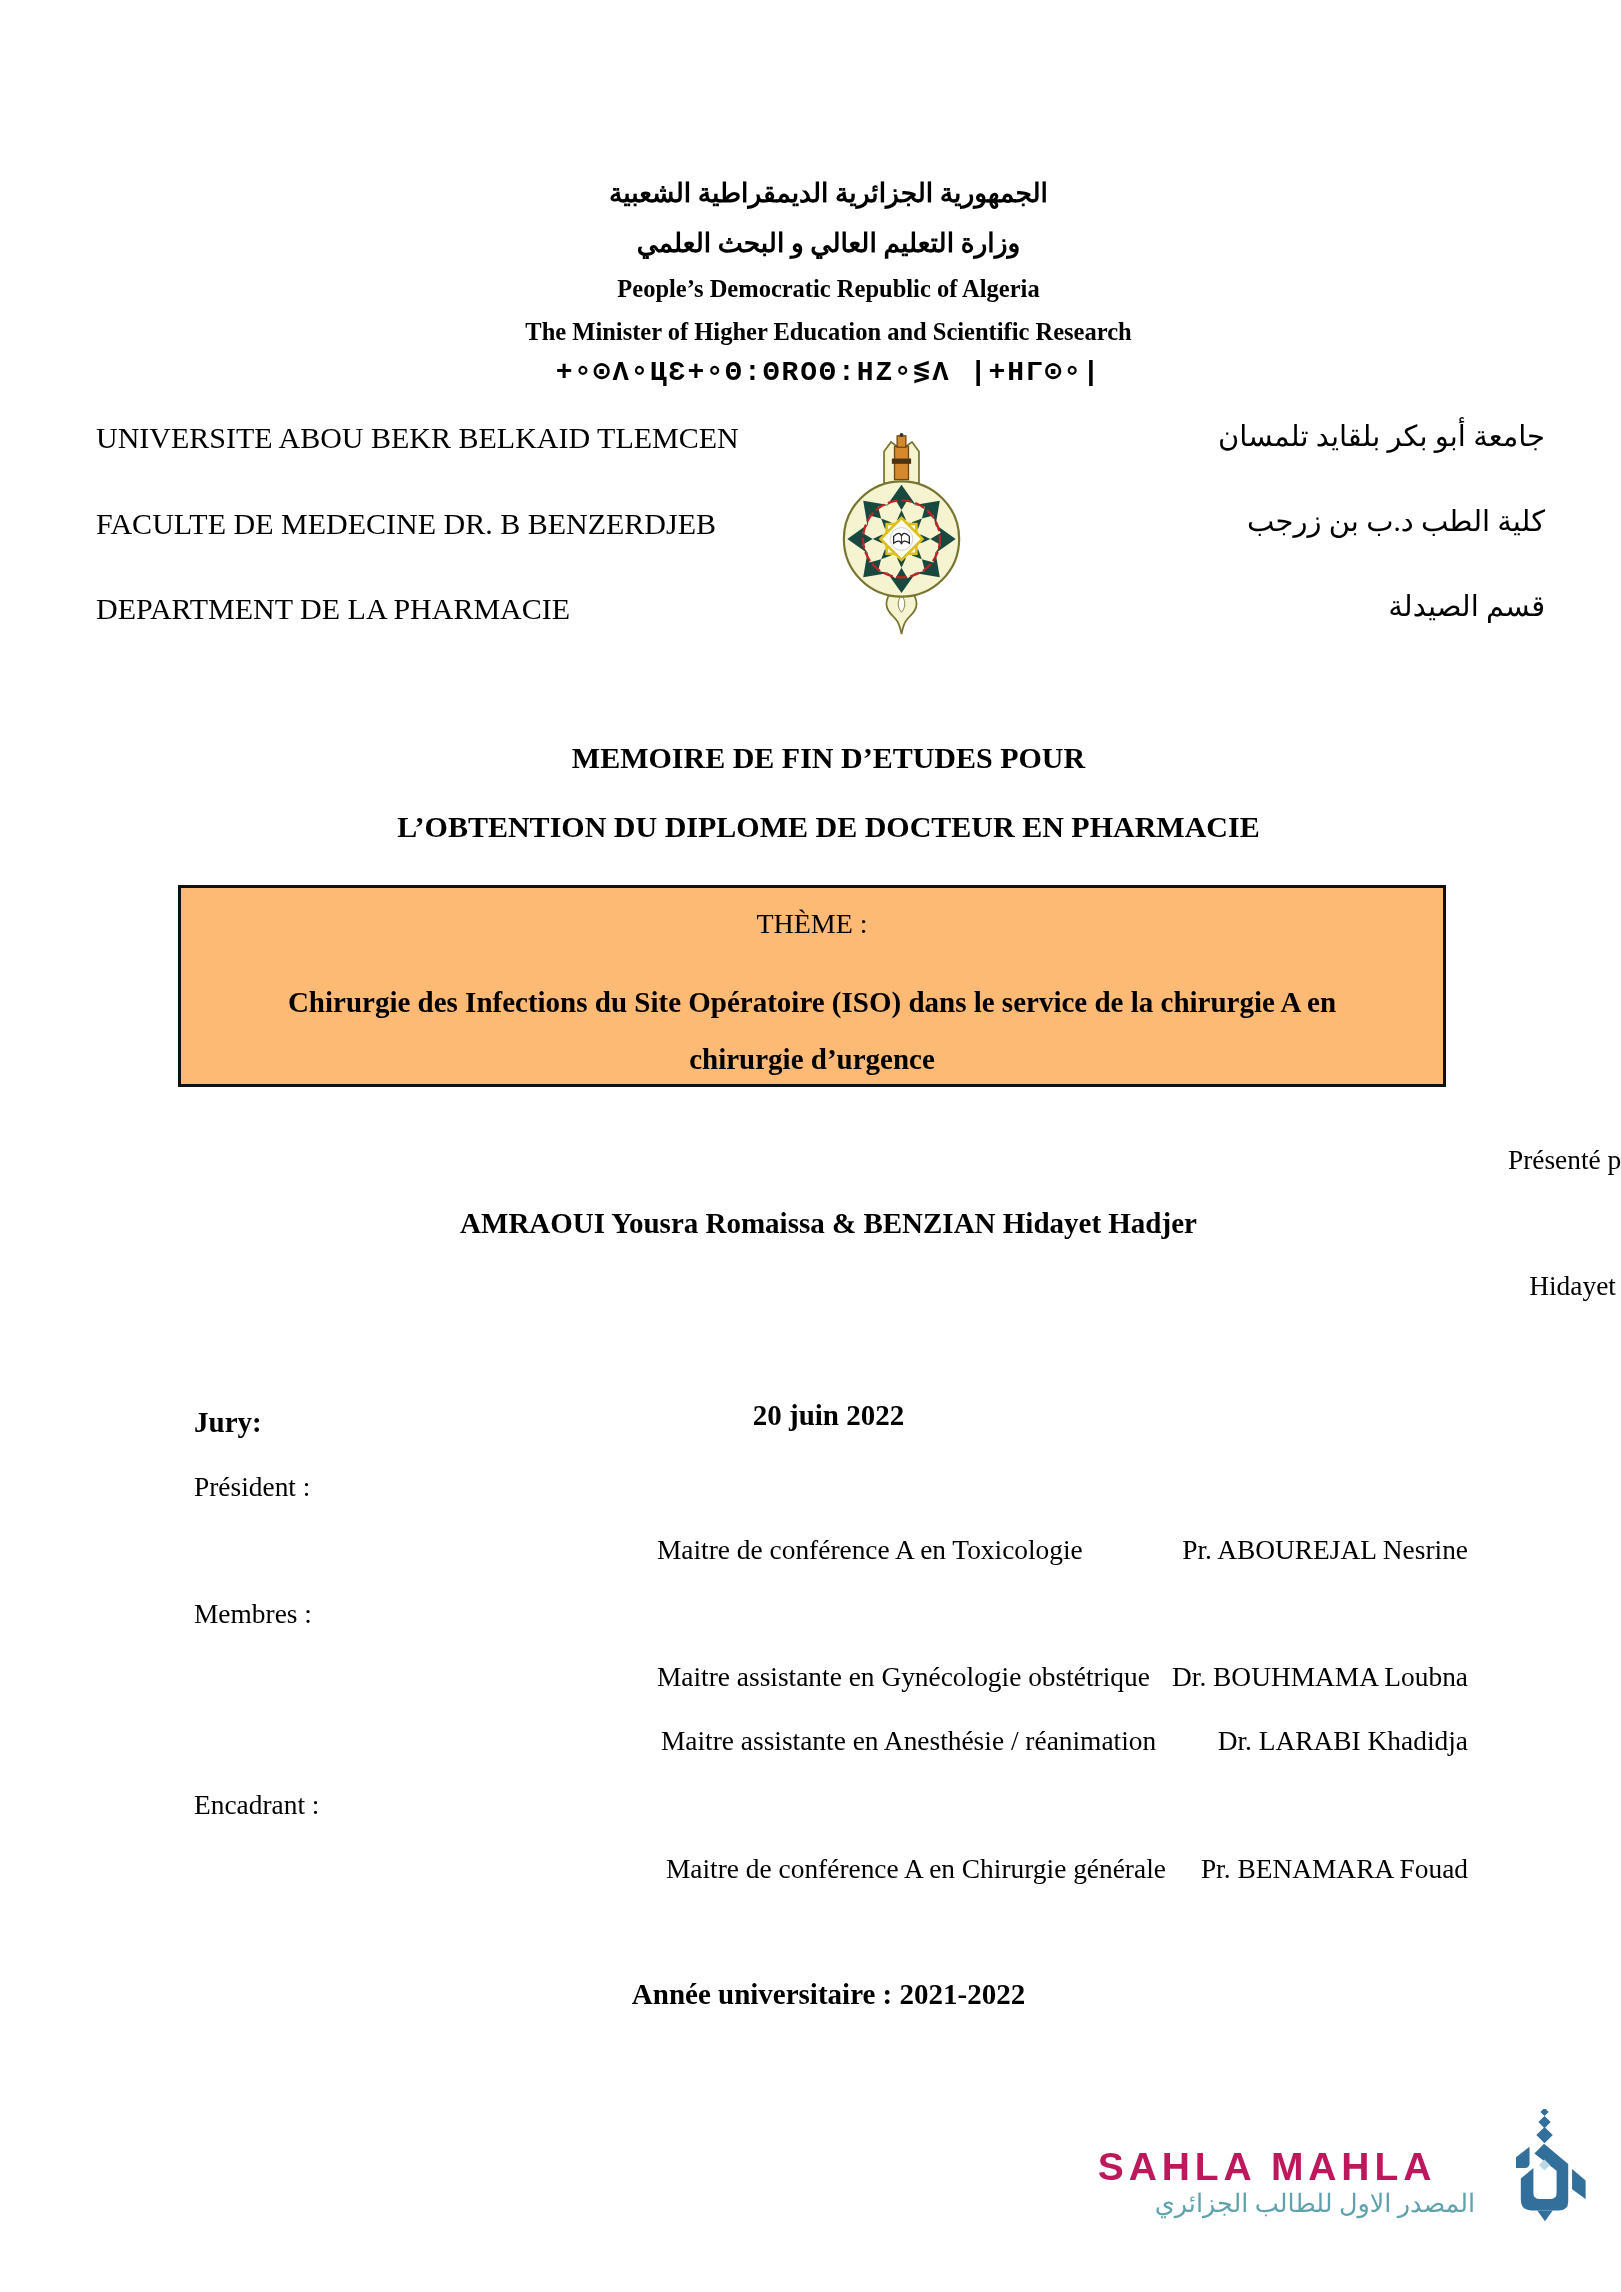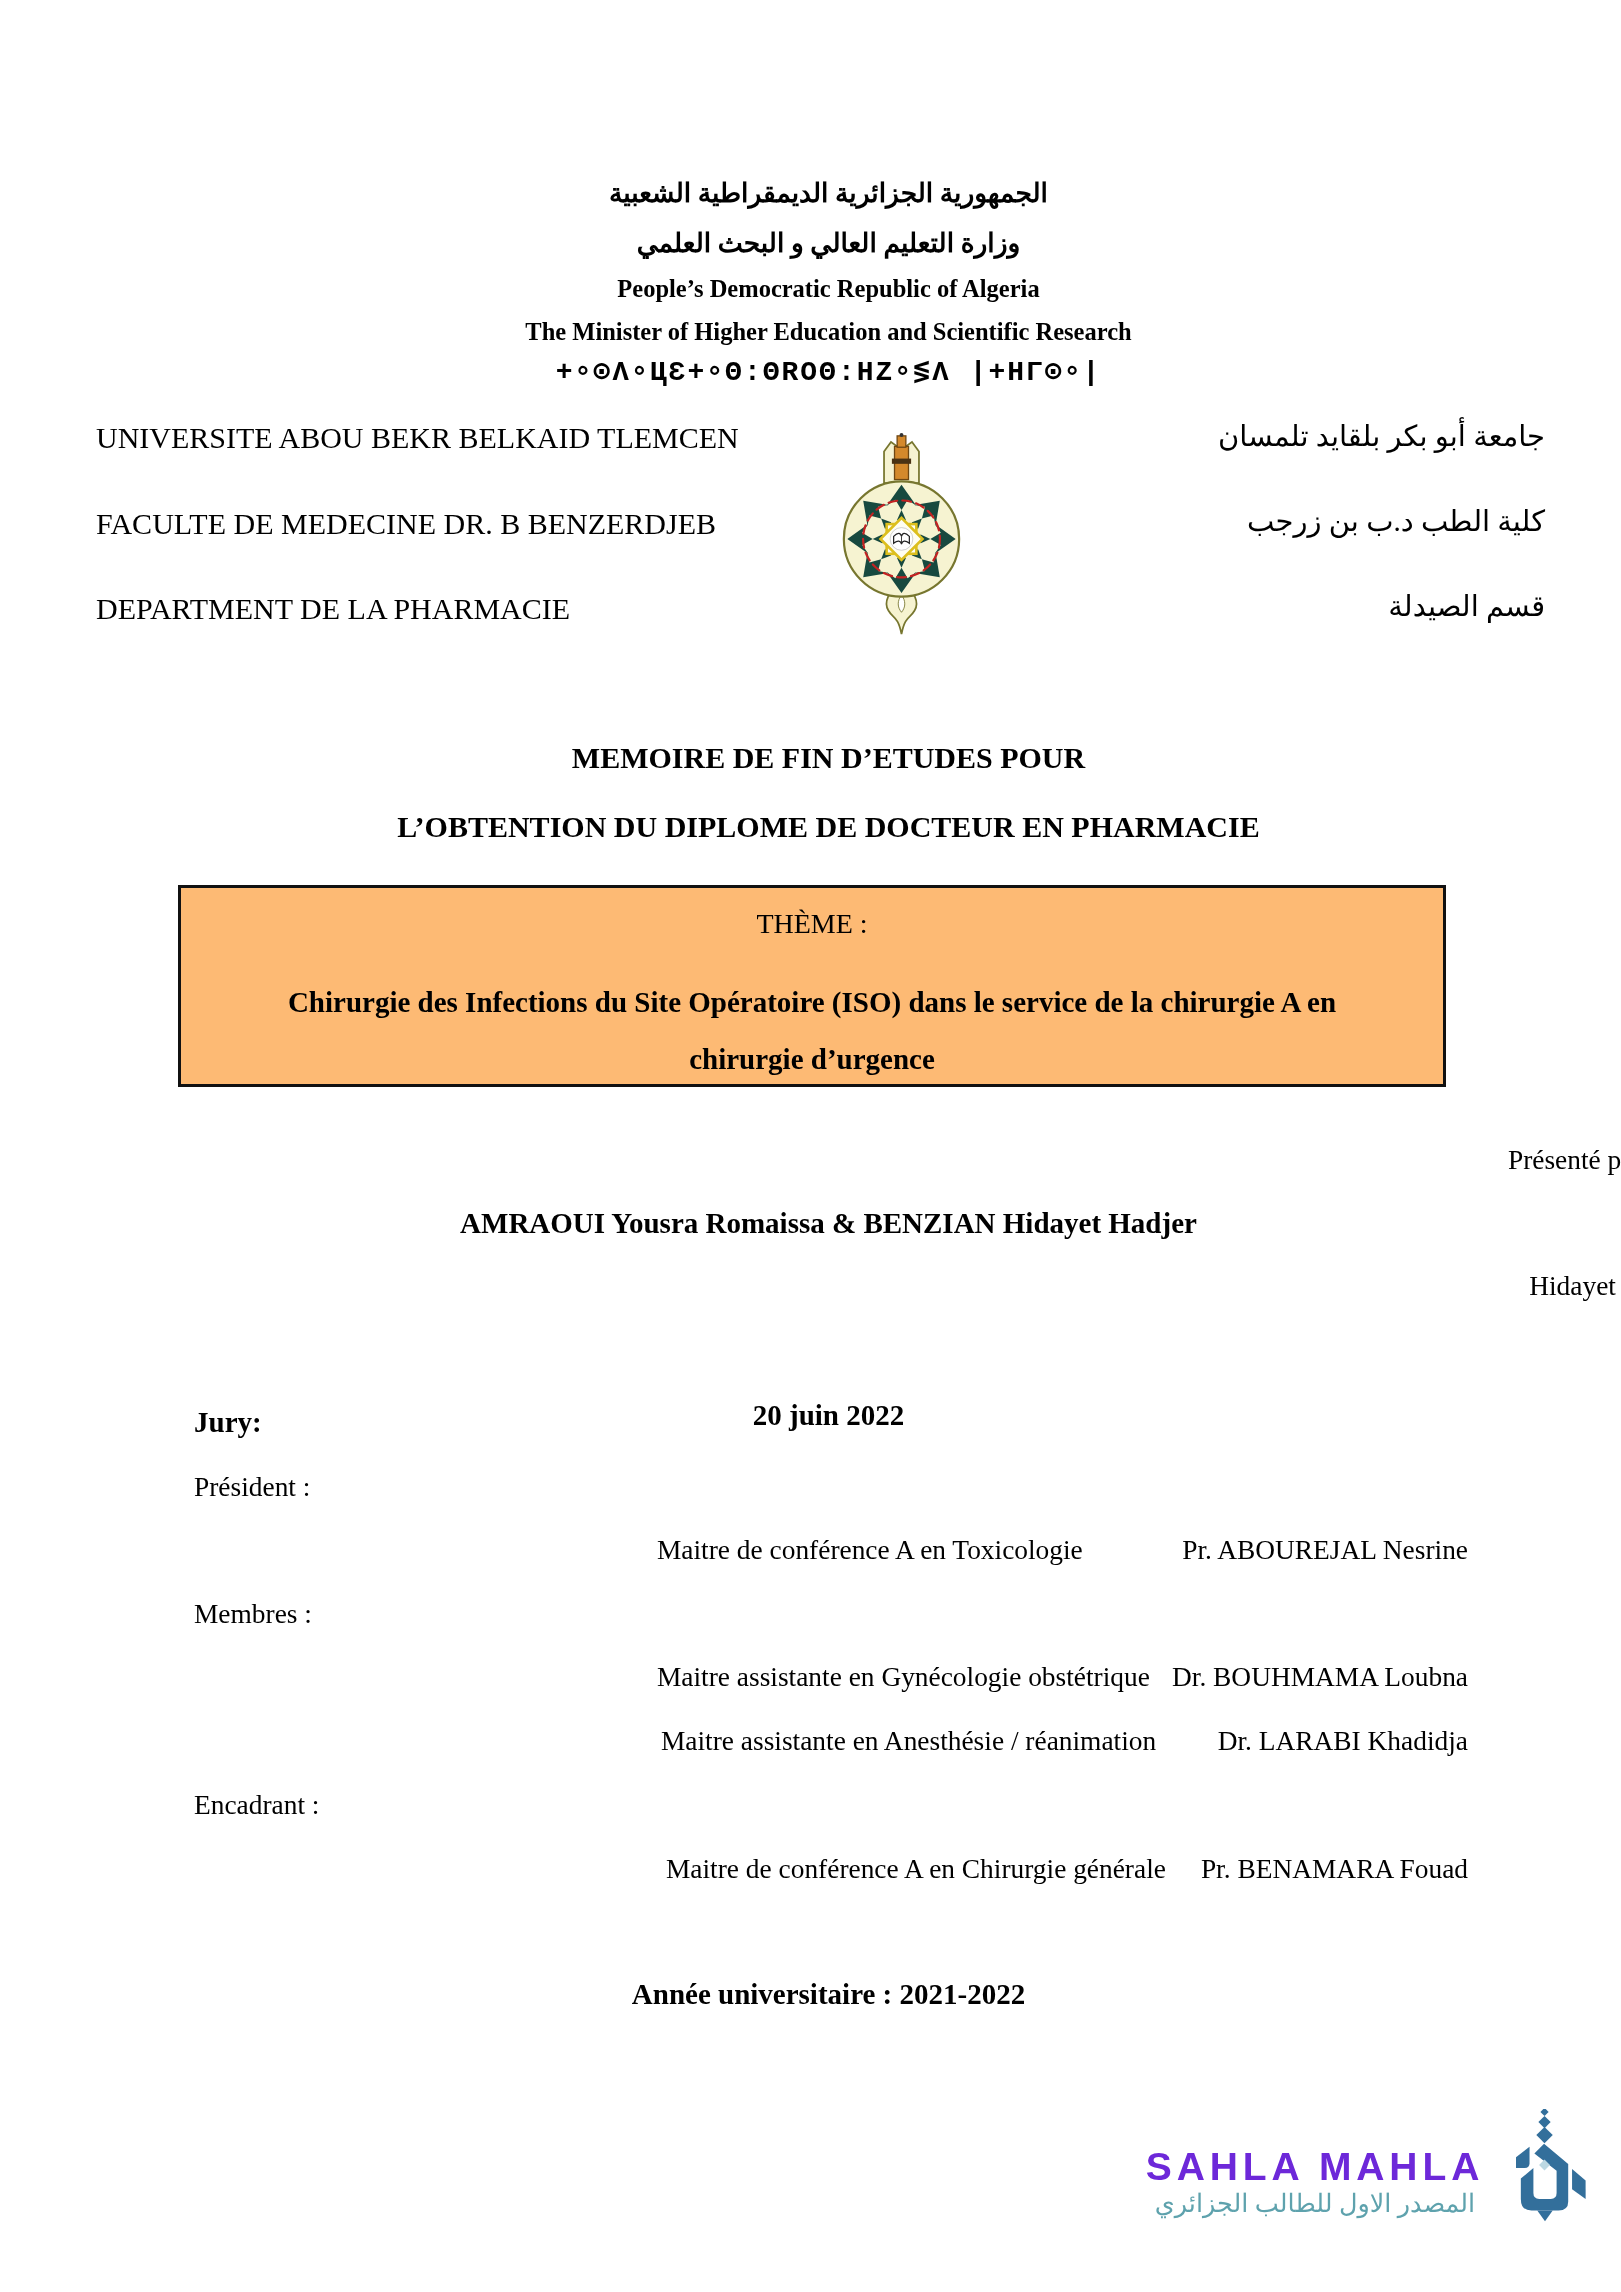--- a/index.html
+++ b/index.html
@@ -33,24 +33,24 @@
   .theme-title{font-size:29px;font-weight:bold;}
   
   .body-28{font-size:27.4px;text-align:right;}
   .body-30b{font-size:29px;font-weight:bold;}
   
   .jury-left{left:194px;}
   .jury-row .role{position:absolute;left:463px;top:0;white-space:nowrap;}
   .jury-row{width:1274px;}
   
   #brand-wordmark{
-    left:1129px;top:2145px;width:372px;text-align:center;
+    left:1081px;top:2145px;width:372px;text-align:center;
     font-family:"Liberation Sans", sans-serif;
     font-weight:bold;font-size:39px;letter-spacing:4.9px;
-    color:#6d28d9;
+    color:#be185d;
   }
   #brand-tagline{
     left:1129px;top:2189px;width:372px;text-align:center;
     font-size:25.5px;color:#5ea2ad;direction:rtl;
   }
   svg{display:block;}
 </style>
 </head>
 <body>
 

